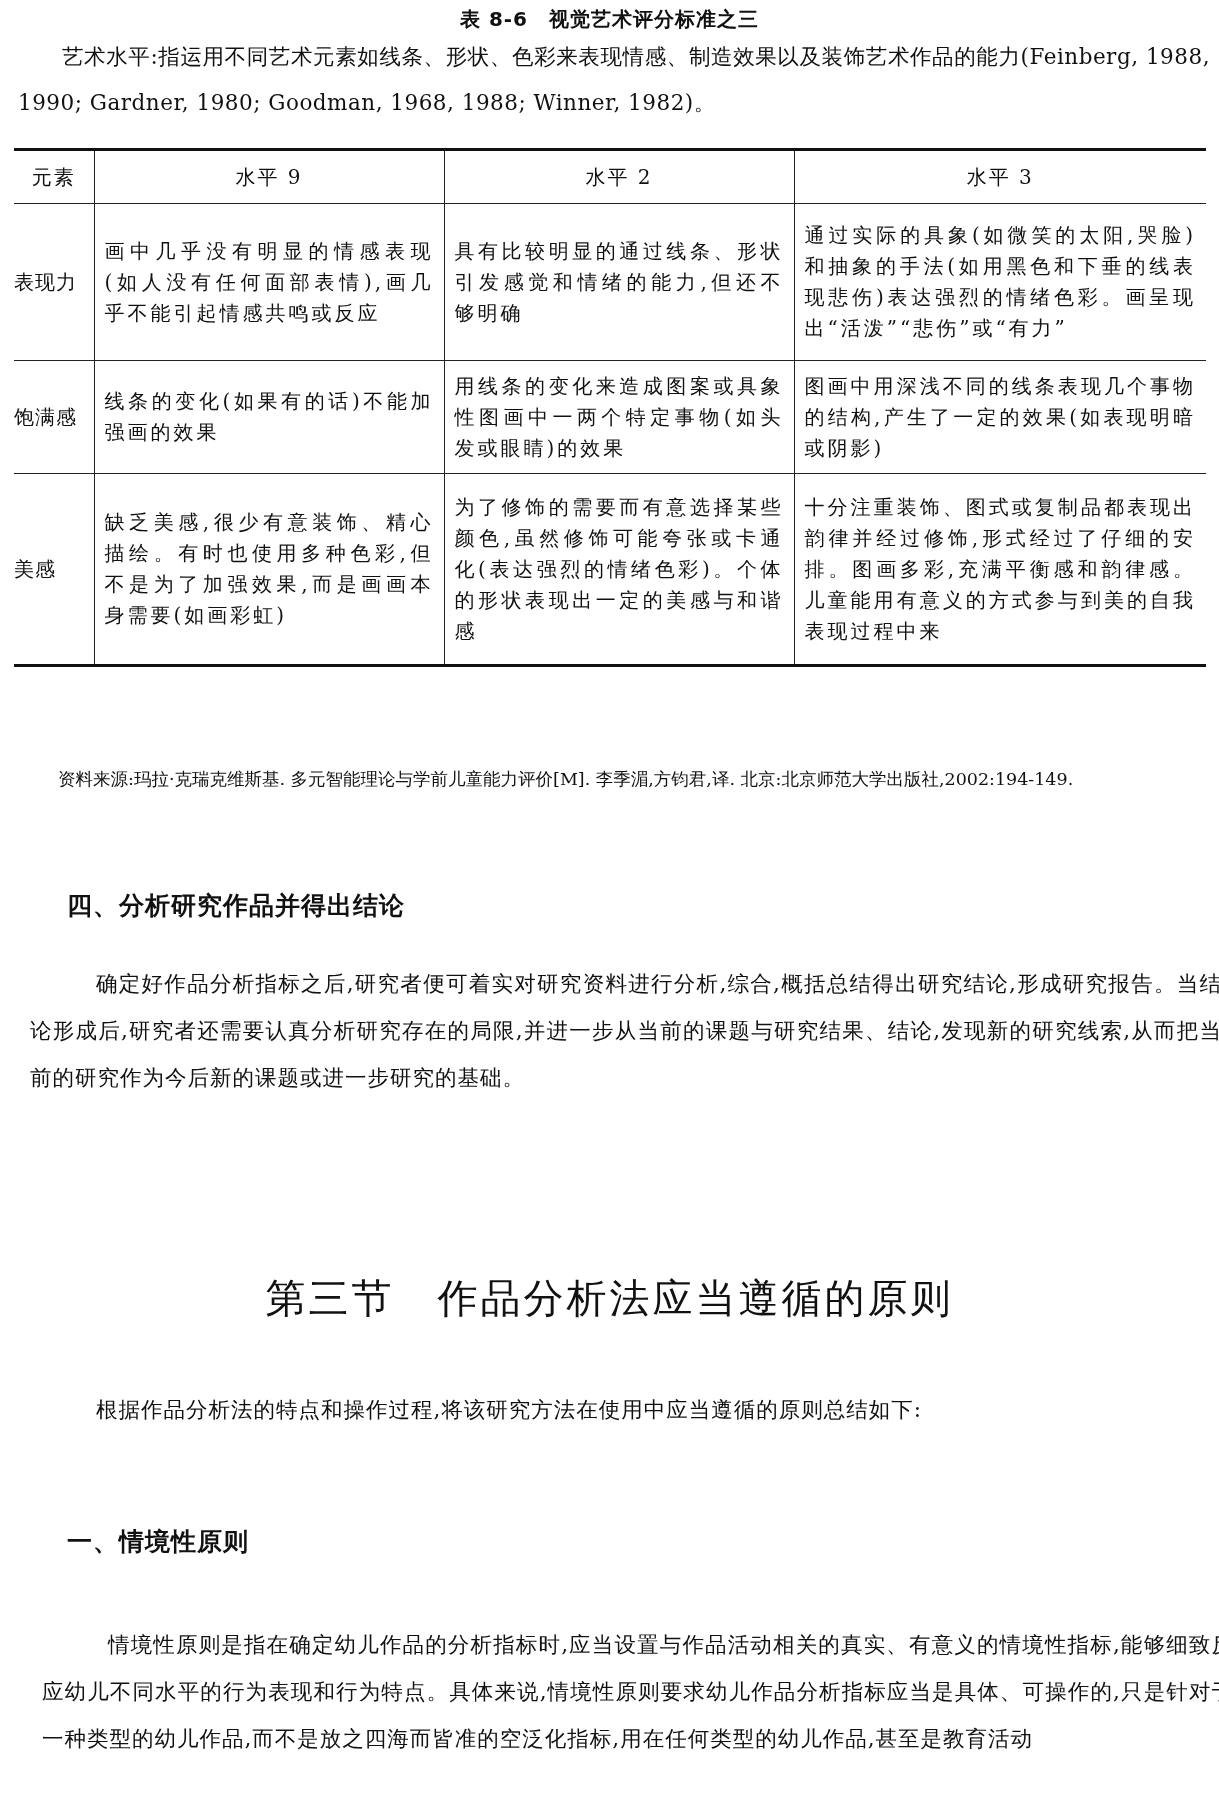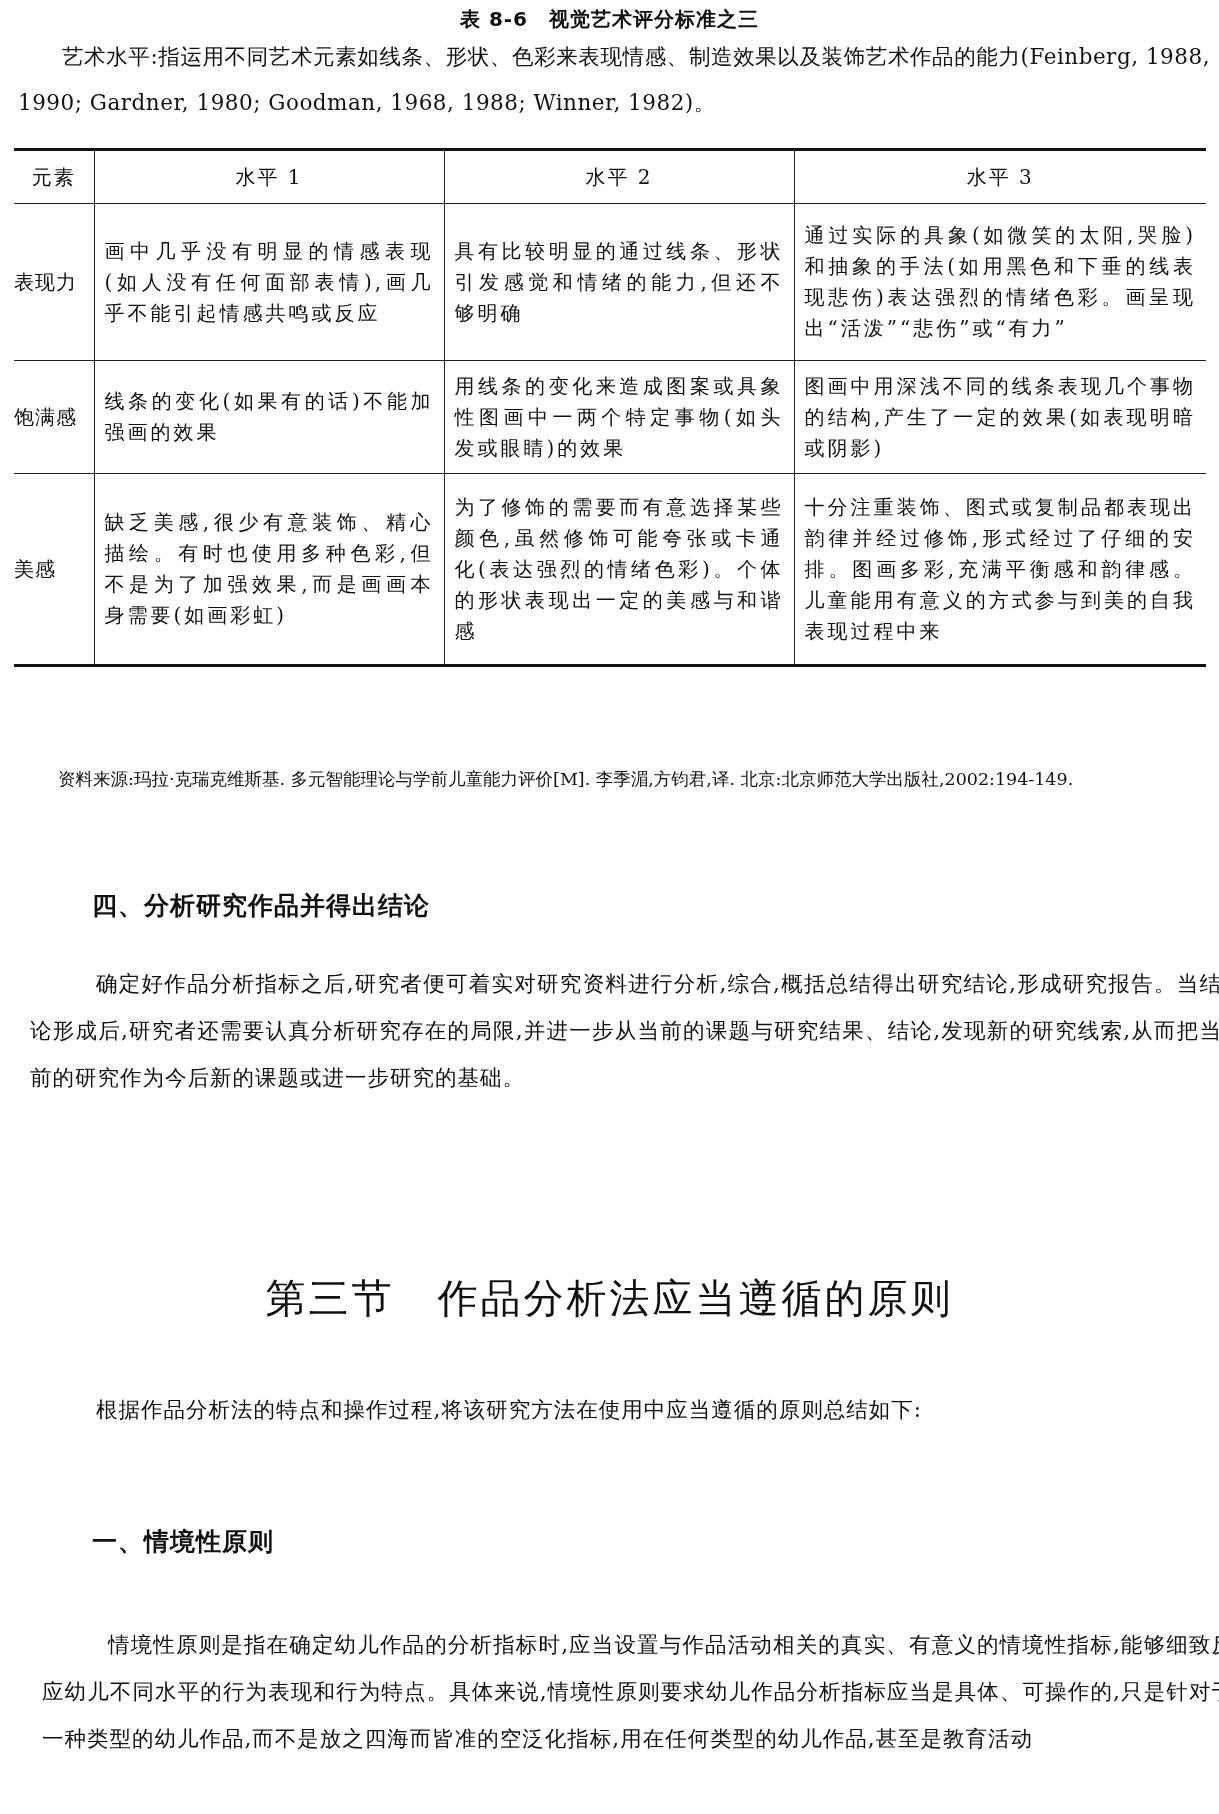--- a/index.html
+++ b/index.html
@@ -95,21 +95,21 @@
       top: 763px;
       left: 14px;
       width: 1192px;
       font-size: 17.5px;
       line-height: 32px;
       text-indent: 44px;
       text-align: justify;
     }
     .heading-2 {
       position: absolute;
-      left: 92px;
+      left: 67px;
       font-family: "DejaVu Sans", "Liberation Sans", sans-serif;
       font-weight: bold;
       font-size: 25px;
       line-height: 36px;
       letter-spacing: 1px;
     }
     .h-analyze { top: 888px; }
     .h-context { top: 1524px; }
 
     .para {
@@ -151,21 +151,21 @@
   <table class="criteria">
     <colgroup>
       <col class="col-elem">
       <col class="col-l1">
       <col class="col-l2">
       <col>
     </colgroup>
     <thead>
       <tr>
         <th>元素</th>
-        <th>水平 1</th>
+        <th>水平 9</th>
         <th>水平 2</th>
         <th>水平 3</th>
       </tr>
     </thead>
     <tbody>
       <tr class="row-expr">
         <td class="elem">表现力</td>
         <td class="cell">画中几乎没有明显的情感表现(如人没有任何面部表情),画几乎不能引起情感共鸣或反应</td>
         <td class="cell">具有比较明显的通过线条、形状引发感觉和情绪的能力,但还不够明确</td>
         <td class="cell">通过实际的具象(如微笑的太阳,哭脸)和抽象的手法(如用黑色和下垂的线表现悲伤)表达强烈的情绪色彩。画呈现出“活泼”“悲伤”或“有力”</td>

